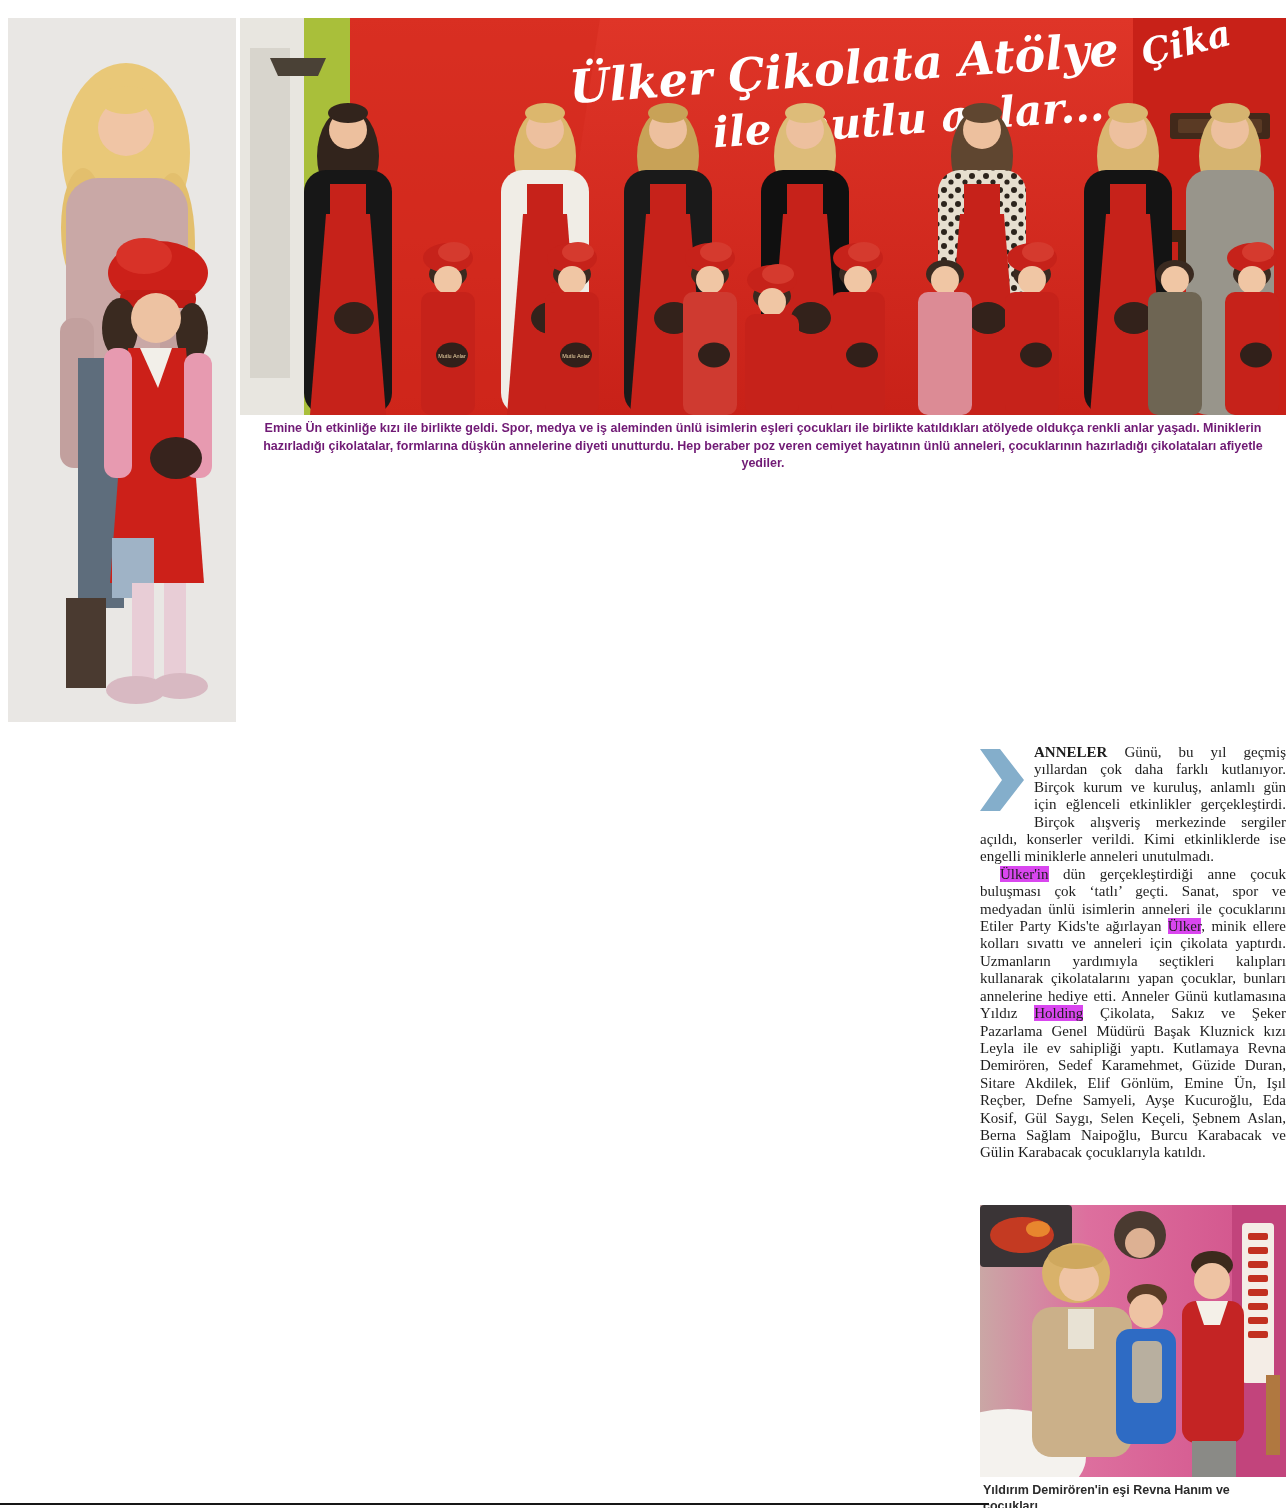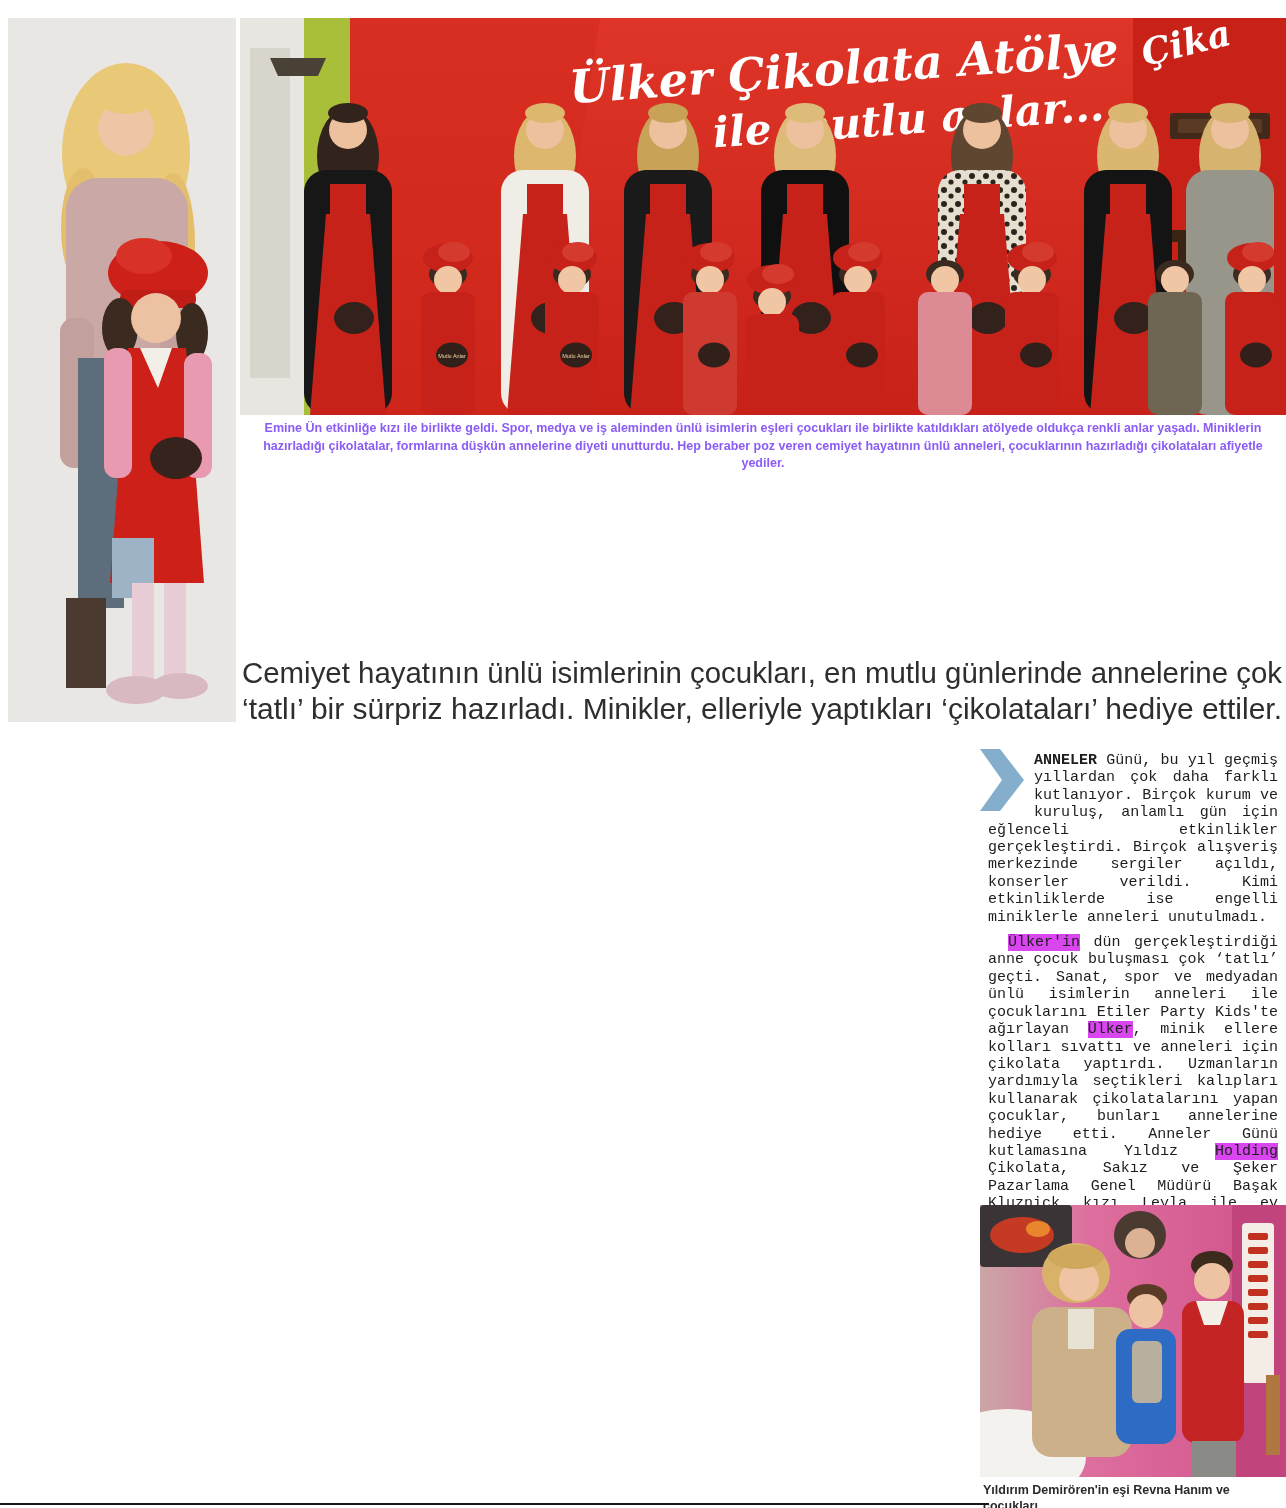--- a/index.html
+++ b/index.html
@@ -6,31 +6,31 @@
   #page{position:relative;width:1286px;height:1508px;background:#ffffff;
         font-family:"Liberation Sans",sans-serif;overflow:hidden;}
   .abs{position:absolute;}
   
   #left-photo{left:8px;top:18px;width:228px;height:704px;}
   #main-photo{left:240px;top:18px;width:1046px;height:397px;}
   #bottom-photo{left:980px;top:1205px;width:306px;height:272px;}
   svg{display:block;}
   
   #caption-top{left:240px;top:420px;width:1046px;text-align:center;
-    font-weight:bold;font-size:12.5px;line-height:17.5px;color:#8b5cf6;}
+    font-weight:bold;font-size:12.5px;line-height:17.5px;color:#701a75;}
   #caption-bottom{left:983px;top:1482px;width:303px;text-align:left;
     font-weight:bold;font-size:12.5px;line-height:16px;color:#2b2b2b;}
   
   #headline{left:236px;top:458px;width:1050px;height:215px;}
   #subheadline{left:240px;top:655px;width:1046px;height:78px;}
   
   #article{left:980px;top:744px;width:306px;
     font-family:"Liberation Serif",serif;font-size:15px;line-height:17.4px;
     color:#1d1d1d;text-align:justify;}
-  #article p{margin:8px;font-family:Liberation Mono, monospace;}
+  #article p{margin:0;}
   #article p + p{text-indent:20px;}
   .seg-bold{font-weight:bold;}
   .seg-highlight{background:#d946ef;}
   #chevron{float:left;width:44px;height:66px;margin:3px 10px 2px 0;}
   
   #bottom-rule{left:0;top:1503px;width:989px;height:2px;background:#161616;}
 </style>
 </head>
 <body>
 
@@ -208,26 +208,20 @@
           <circle cx="1012" cy="262" r="14" fill="#f0c6a4"></circle>
           <rect x="985" y="274" width="54" height="123" rx="10" fill="#c6221a"></rect>
           <ellipse cx="1016" cy="337" rx="16" ry="12.5" fill="#31201a"></ellipse>
         </g>
     </svg>
   </div>
 
   <div id="caption-top" class="abs">Emine Ün etkinliğe kızı ile birlikte geldi. Spor, medya ve iş aleminden ünlü isimlerin eşleri çocukları ile birlikte katıldıkları atölyede oldukça renkli anlar yaşadı. Miniklerin hazırladığı çikolatalar, formlarına düşkün annelerine diyeti unutturdu. Hep beraber poz veren cemiyet hayatının ünlü anneleri, çocuklarının hazırladığı çikolataları afiyetle yediler.</div>
 
 
-  <div id="subheadline" class="abs">
-    <svg width="1046" height="78" viewBox="0 0 1046 78">
-      <text x="2" y="28" font-family="Liberation Sans, sans-serif" font-size="29" fill="#2e2e2e" textLength="1040" lengthAdjust="spacingAndGlyphs">Cemiyet hayatının ünlü isimlerinin çocukları, en mutlu günlerinde annelerine çok</text>
-      <text x="2" y="64" font-family="Liberation Sans, sans-serif" font-size="29" fill="#2e2e2e" textLength="1040" lengthAdjust="spacingAndGlyphs">‘tatlı’ bir sürpriz hazırladı. Minikler, elleriyle yaptıkları ‘çikolataları’ hediye ettiler.</text>
-    </svg>
-  </div>
 
   <div id="article" class="abs">
     <svg id="chevron" viewBox="0 0 44 66">
       <path d="M0 2 L20 2 L44 33 L20 64 L0 64 L22 33 Z" fill="#84aecb"></path>
     </svg>
 
   <p><span class="seg-bold">ANNELER</span><span> Günü, bu yıl geçmiş yıllardan çok daha farklı kutlanıyor. Birçok kurum ve kuruluş, anlamlı gün için eğlenceli etkinlikler gerçekleştirdi. Birçok alışveriş merkezinde sergiler açıldı, konserler verildi. Kimi etkinliklerde ise engelli miniklerle anneleri unutulmadı.</span></p>
       <p><span class="seg-highlight">Ülker'in</span><span> dün gerçekleştirdiği anne çocuk buluşması çok ‘tatlı’ geçti. Sanat, spor ve medyadan ünlü isimlerin anneleri ile çocuklarını Etiler Party Kids'te ağırlayan </span><span class="seg-highlight">Ülker</span><span>, minik ellere kolları sıvattı ve anneleri için çikolata yaptırdı. Uzmanların yardımıyla seçtikleri kalıpları kullanarak çikolatalarını yapan çocuklar, bunları annelerine hediye etti. Anneler Günü kutlamasına Yıldız </span><span class="seg-highlight">Holding</span><span> Çikolata, Sakız ve Şeker Pazarlama Genel Müdürü Başak Kluznick kızı Leyla ile ev sahipliği yaptı. Kutlamaya Revna Demirören, Sedef Karamehmet, Güzide Duran, Sitare Akdilek, Elif Gönlüm, Emine Ün, Işıl Reçber, Defne Samyeli, Ayşe Kucuroğlu, Eda Kosif, Gül Saygı, Selen Keçeli, Şebnem Aslan, Berna Sağlam Naipoğlu, Burcu Karabacak ve Gülin Karabacak çocuklarıyla katıldı.</span></p>
     </div>
 

